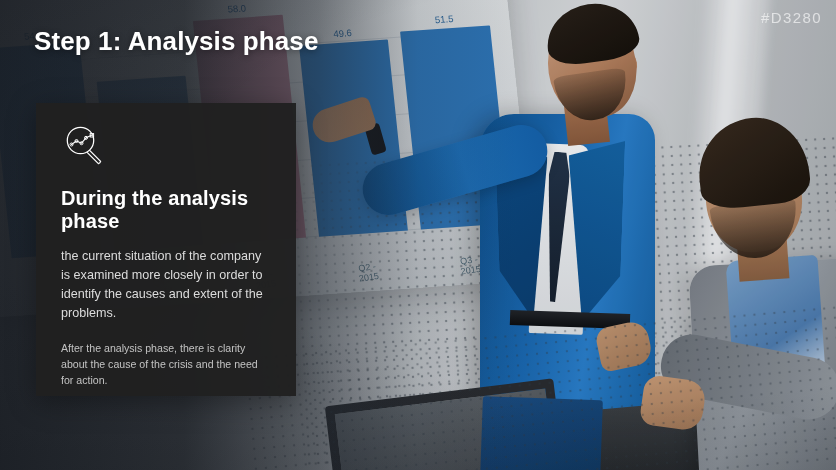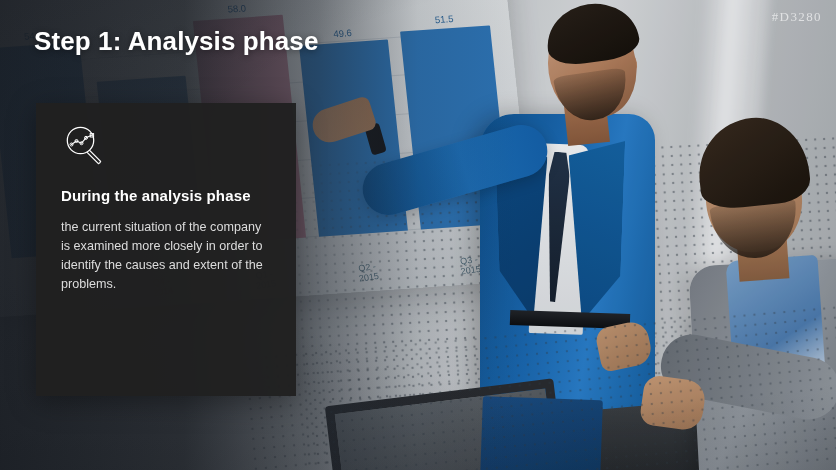--- a/index.html
+++ b/index.html
@@ -237,33 +237,33 @@
   }
 
   
   #page-title{
     position:absolute;left:34px;top:26px;
     font-size:26px;color:#fff;font-weight:700;letter-spacing:.1px;
     text-shadow:0 1px 6px rgba(0,0,0,.45);
   }
   #watermark{
     position:absolute;right:14px;top:9px;
-    font-size:13px;color:rgba(255,255,255,.62);letter-spacing:1.4px;
-    font-family:Liberation Serif, serif;
+    font-size:15px;color:rgba(255,255,255,.62);letter-spacing:1.4px;
+    font-family:Liberation Sans, sans-serif;
   }
 
   #info-card{
     position:absolute;left:36px;top:103px;width:260px;height:293px;
     background:rgba(32,32,32,.965);
     box-shadow:0 6px 26px rgba(0,0,0,.35);
   }
   .card-pad{padding:22px 24px 0 25px;}
   #analysis-icon{display:block;margin:0 0 20px 2px;}
   #card-heading{
-    font-size:15px;font-weight:bold;color:#ffffff;margin:0 0 14px 0;letter-spacing:.15px;
+    font-size:20px;font-weight:bold;color:#ffffff;margin:0 0 14px 0;letter-spacing:.15px;
   }
   #card-body{
     font-size:12.6px;line-height:1.52;color:#dcdcdc;margin:0 0 16px 0;font-weight:400;
   }
   #card-note{
     font-size:10.6px;line-height:1.52;color:#c3c3c3;margin:0;font-weight:400;
   }
 </style>
 </head>
 <body>
@@ -368,16 +368,17 @@
         <circle cx="18.5" cy="18.2" r="1.5" fill="none" stroke="#ffffff" stroke-width="1"></circle>
         <circle cx="23" cy="12.8" r="1.5" fill="none" stroke="#ffffff" stroke-width="1"></circle>
         <rect x="27.2" y="8.6" width="3.4" height="3.4" fill="none" stroke="#ffffff" stroke-width="1"></rect>
         <path d="M26.6 25.4 L37.6 36.4" stroke="#ffffff" stroke-width="1.25" stroke-linecap="round"></path>
         <path d="M24.4 27.6 L35.4 38.6" stroke="#ffffff" stroke-width="1.25" stroke-linecap="round"></path>
         <path d="M35.4 38.6 A3.1 3.1 0 0 0 37.6 36.4" fill="none" stroke="#ffffff" stroke-width="1.25"></path>
       </svg>
 
       <p id="card-heading">During the analysis phase</p>
       <p id="card-body">the current situation of the company is examined more closely in order to identify the causes and extent of the problems.</p>
+      <p id="card-note">After the analysis phase, there is clarity about the cause of the crisis and the need for action.</p>
     </div>
   </div>
 
 </div>
 
 </body></html>

